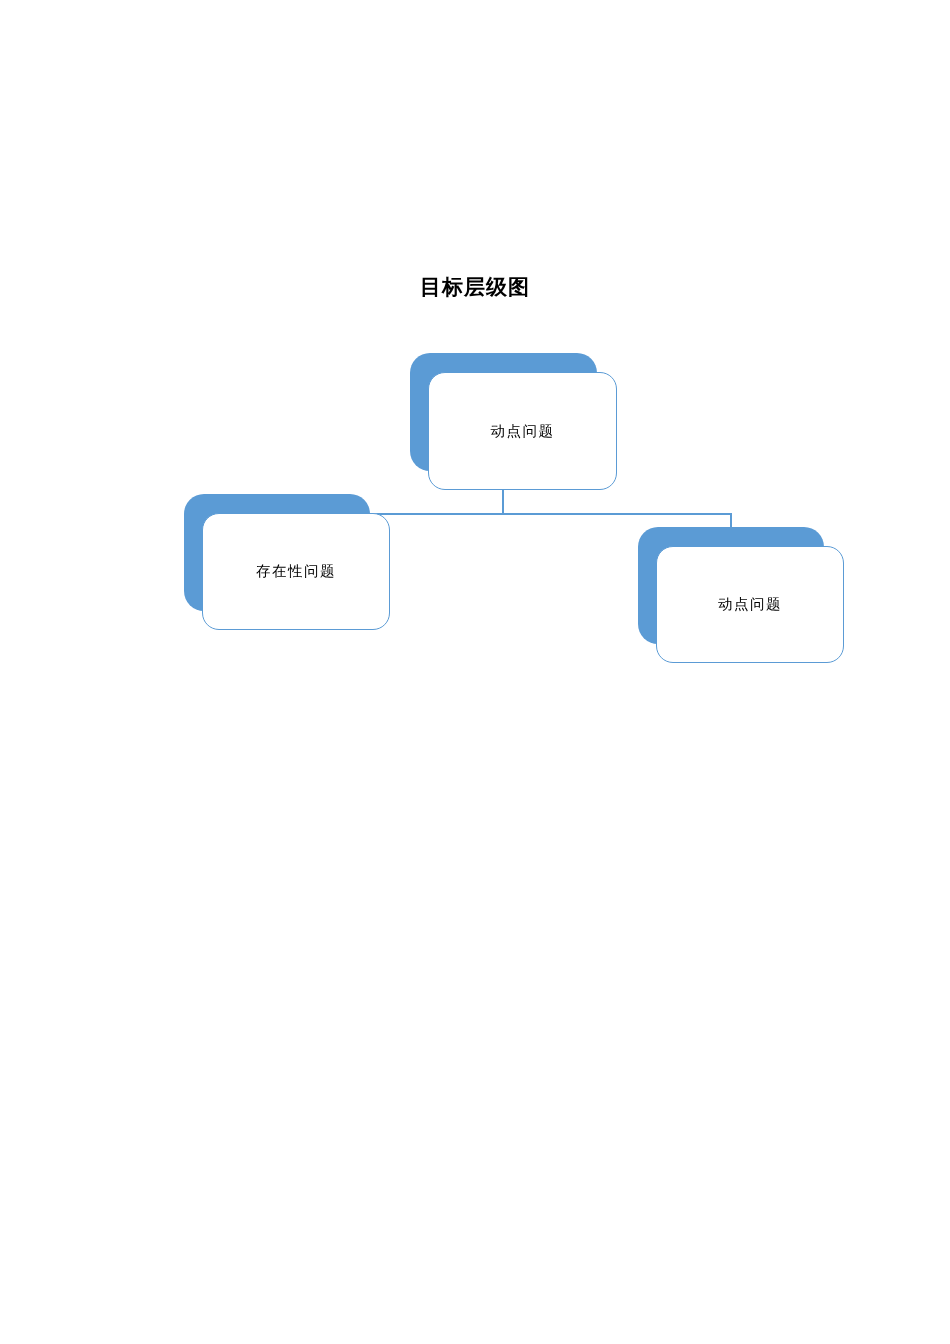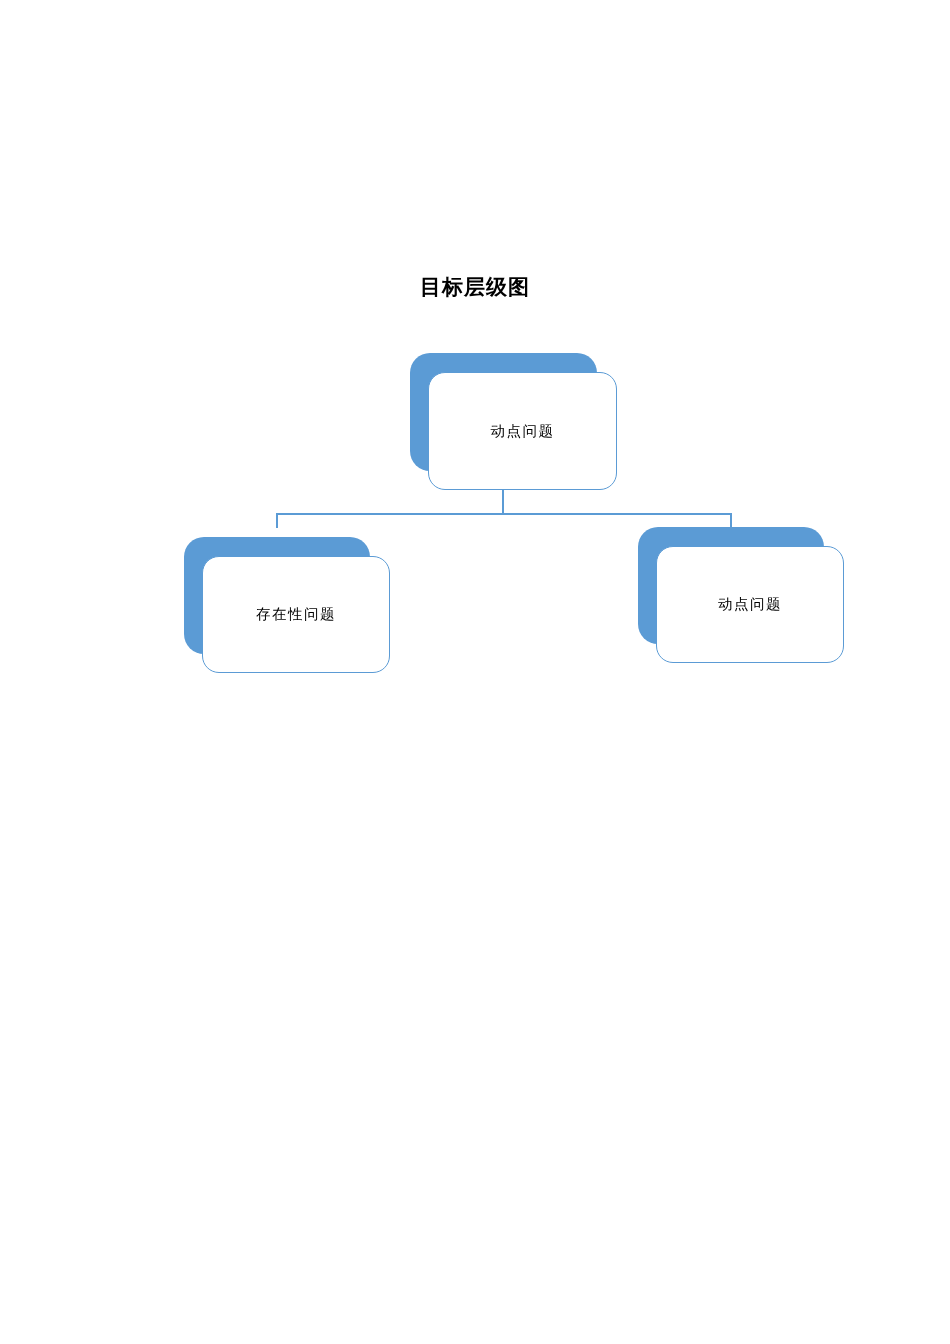--- a/index.html
+++ b/index.html
@@ -64,21 +64,21 @@
     position: absolute;
     width: 188px;
     height: 117px;
   }
   .node-root {
     left: 428px;
     top: 372px;
     width: 189px;
     height: 118px;
   }
-  .node-child-0 { left: 202px; top: 556px; }
+  .node-child-0 { left: 202px; top: 513px; }
   .node-child-1 { left: 429px; top: 546px; }
   .node-child-2 { left: 656px; top: 546px; }
   .shadow-shape {
     position: absolute;
     left: -18px;
     top: -19px;
     width: 99%;
     height: 100%;
     background: var(--accent, #5B9BD5);
     border-radius: 20px;

